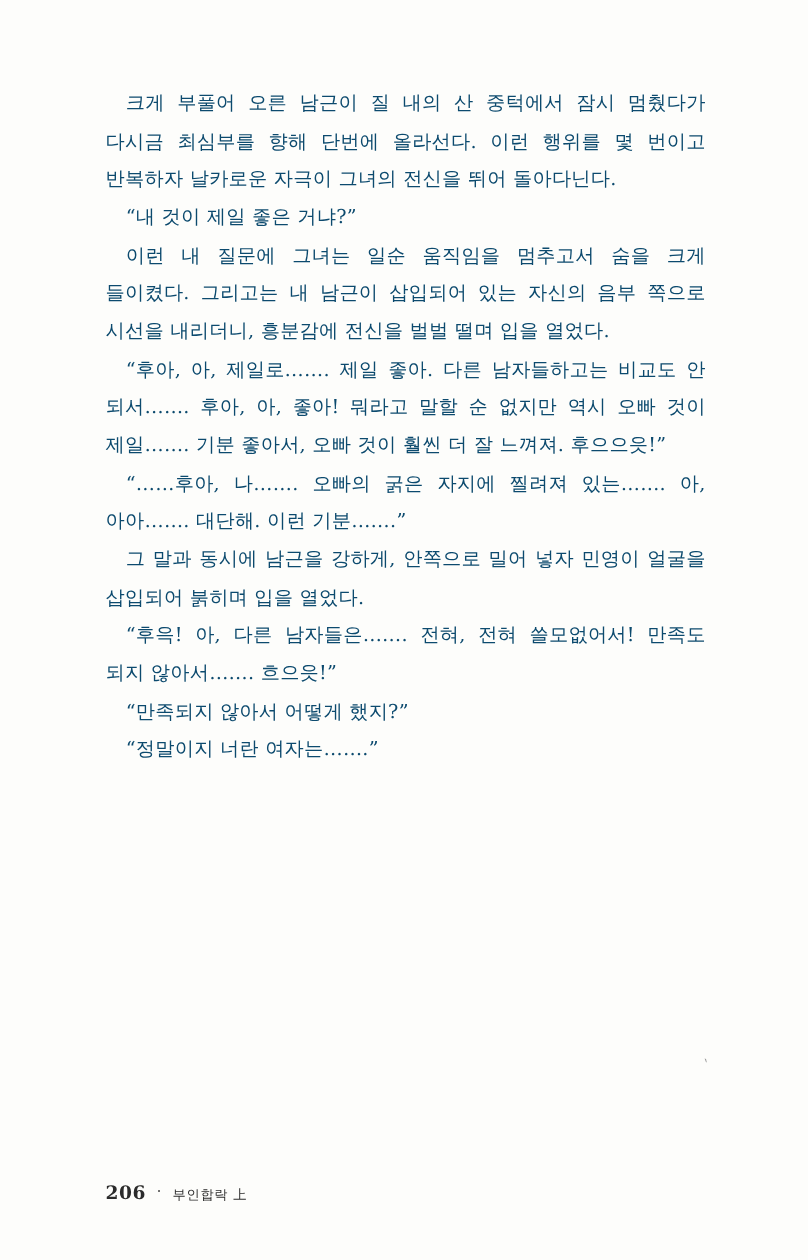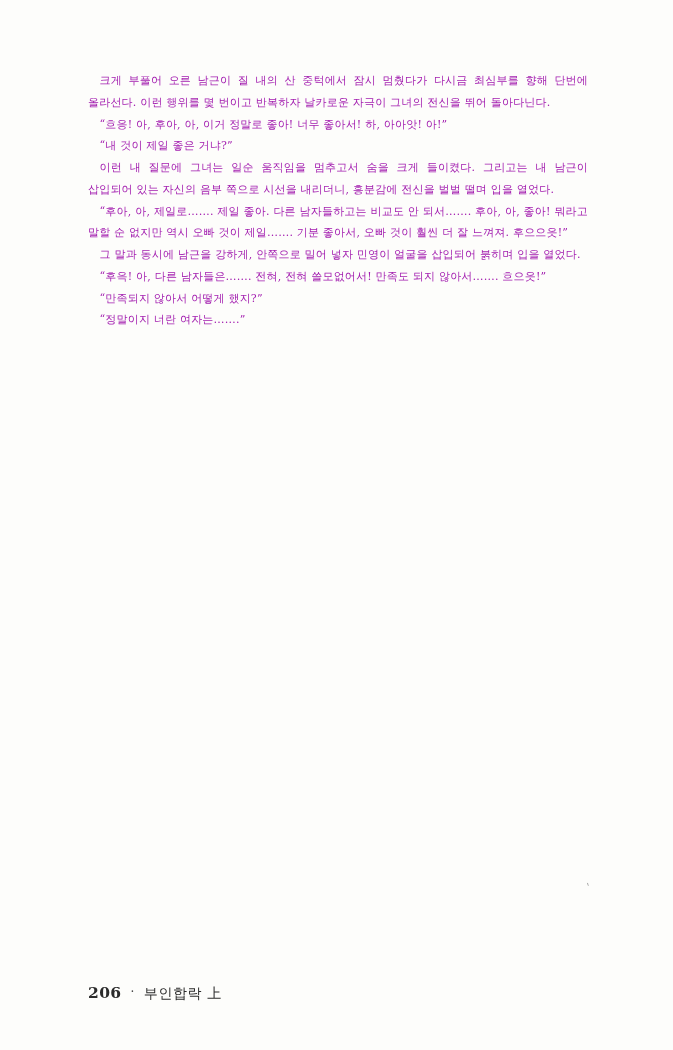--- a/index.html
+++ b/index.html
@@ -22,27 +22,27 @@
     background: #fdfdfb;
   }
   .text-column {
     position: absolute;
     left: 88px;
     top: 70px;
     width: 500px;
   }
   .para {
     margin: 0 0 0px 0;
-    font-size: 11px;
+    font-size: 16px;
     line-height: 1.98;
     text-align: justify;
     text-justify: inter-character;
     letter-spacing: 0.2px;
     word-break: keep-all;
-    color: #a21caf;
+    color: #0c4a6e;
   }
   .para.indent {
     text-indent: 1.05em;
   }
   .footer {
     position: absolute;
     left: 88px;
     bottom: 47px;
     font-size: 14.5px;
     color: #2b2b2b;
@@ -56,21 +56,21 @@
     font-weight: 600;
     margin-top: 22px;
   }
   .folio-sep {
     font-size: 12px;
     color: #444;
     position: relative;
     top: -2px;
   }
   .folio-title {
-    font-size: 14px;
+    font-size: 11px;
     letter-spacing: 0.6px;
     text-align: right;
   }
   .mark {
     position: absolute;
     right: 76px;
     bottom: 152px;
     width: 14px;
     height: 14px;
     color: #9a9a9a;
@@ -80,24 +80,24 @@
     user-select: none;
   }
 </style>
 </head>
 <body>
 
 <div class="page">
 
   <div class="text-column">
     <p class="para indent">크게 부풀어 오른 남근이 질 내의 산 중턱에서 잠시 멈췄다가 다시금 최심부를 향해 단번에 올라선다. 이런 행위를 몇 번이고 반복하자 날카로운 자극이 그녀의 전신을 뛰어 돌아다닌다.</p>
-    <p class="para indent">“흐응! 아, 후아, 아, 이거 정말로 좋아! 너무 좋아서! 하, 아아앗! 아!”</p>
     <p class="para indent">“내 것이 제일 좋은 거냐?”</p>
     <p class="para indent">이런 내 질문에 그녀는 일순 움직임을 멈추고서 숨을 크게 들이켰다. 그리고는 내 남근이 삽입되어 있는 자신의 음부 쪽으로 시선을 내리더니, 흥분감에 전신을 벌벌 떨며 입을 열었다.</p>
     <p class="para indent">“후아, 아, 제일로……. 제일 좋아. 다른 남자들하고는 비교도 안 되서……. 후아, 아, 좋아! 뭐라고 말할 순 없지만 역시 오빠 것이 제일……. 기분 좋아서, 오빠 것이 훨씬 더 잘 느껴져. 후으으읏!”</p>
+    <p class="para indent">“……후아, 나……. 오빠의 굵은 자지에 찔려져 있는……. 아, 아아……. 대단해. 이런 기분…….”</p>
     <p class="para indent">그 말과 동시에 남근을 강하게, 안쪽으로 밀어 넣자 민영이 얼굴을 삽입되어 붉히며 입을 열었다.</p>
     <p class="para indent">“후윽! 아, 다른 남자들은……. 전혀, 전혀 쓸모없어서! 만족도 되지 않아서……. 흐으읏!”</p>
     <p class="para indent">“만족되지 않아서 어떻게 했지?”</p>
     <p class="para indent">“정말이지 너란 여자는…….”</p>
   </div>
 
   <div class="mark">ˋ</div>
 
   <div class="footer">
     <span class="folio-num">206</span>

